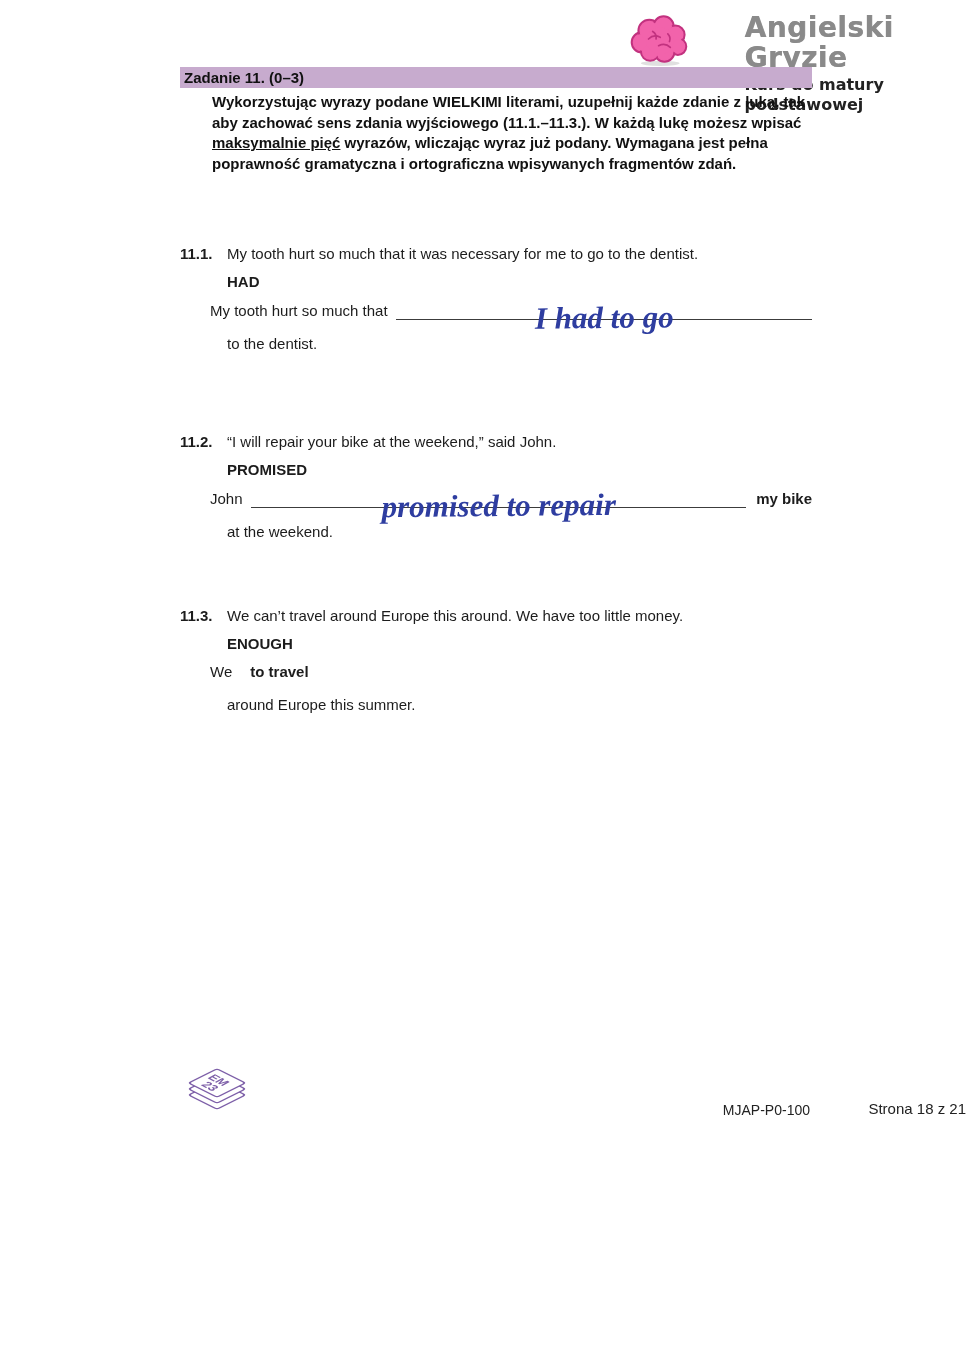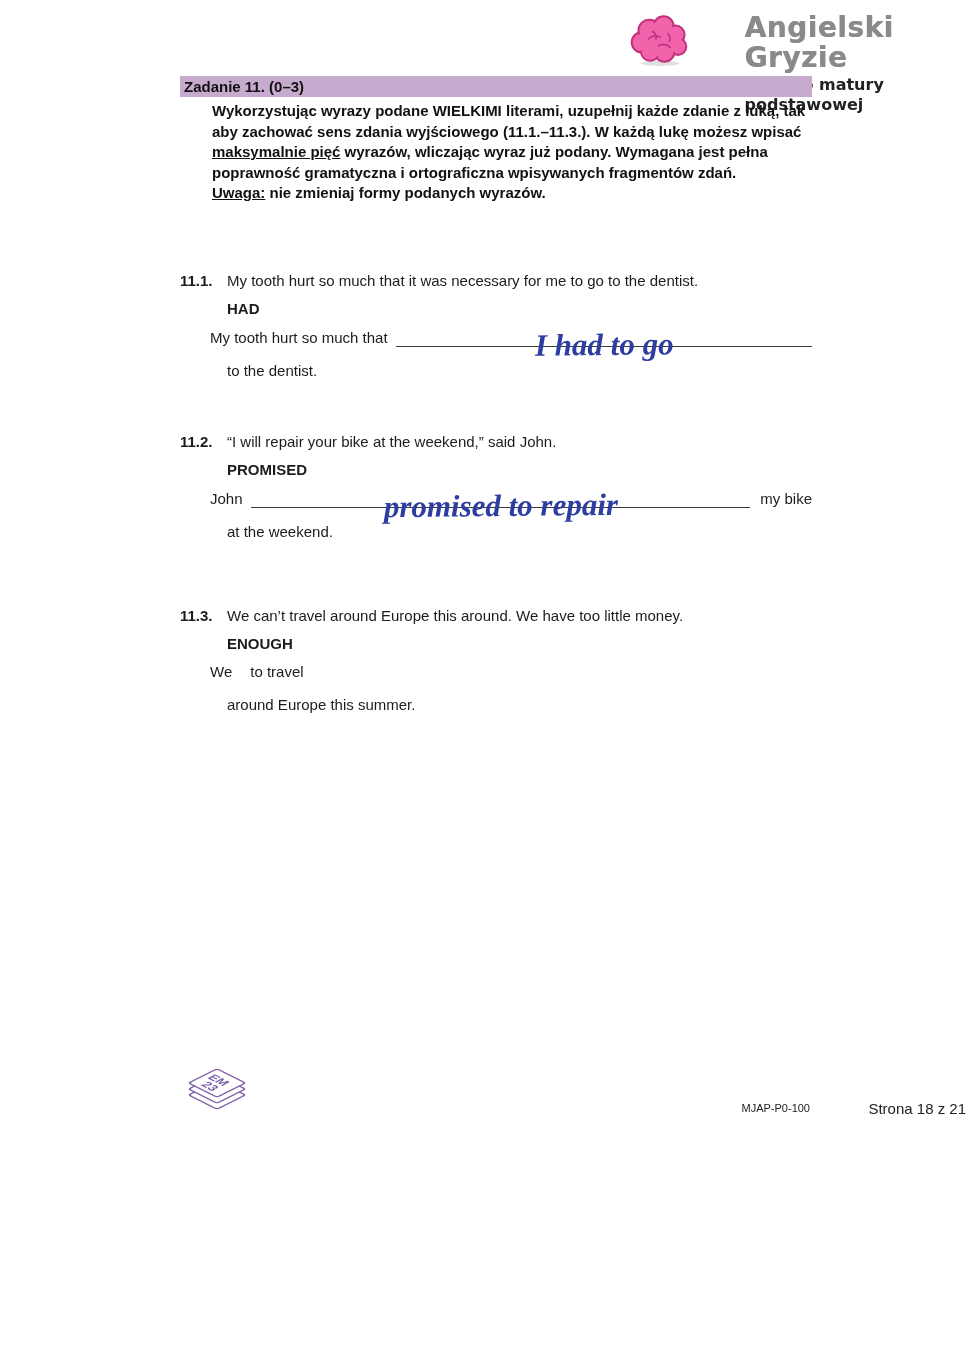--- a/index.html
+++ b/index.html
@@ -24,40 +24,40 @@
     color:#8a8a8a; letter-spacing:0.5px;
     text-shadow:0.4px 0.4px 0 #9a9a9a;
   }
   .logo-subtitle {
     font-family:"DejaVu Sans", sans-serif;
     font-weight:700; font-size:16px; line-height:20px;
     color:#222222; margin-top:2px;
   }
 
   
-  .content { position:absolute; left:180px; top:76px; width:632px; }
+  .content { position:absolute; left:180px; top:67px; width:632px; }
 
   .task-header {
     background:#c7abce;
     font-weight:700; font-size:15px; line-height:19px;
     padding:1px 0 1px 4px;
     color:#111;
   }
   .instructions {
     margin-top:4px;
     font-weight:700; font-size:15px; line-height:20.5px;
     color:#111;
     margin-left:32px;
   }
   .instr-line { white-space:nowrap; }
   .u { text-decoration:underline; }
 
   
   .item { position:absolute; left:180px; width:632px; font-size:15px; line-height:19px; }
-  .item-1 { top:271px; }
+  .item-1 { top:244px; }
   .item-2 { top:432px; }
   .item-3 { top:606px; }
 
   .row-sentence { display:flex; }
   .item-number { width:47px; font-weight:700; flex:0 0 47px; }
   .item-sentence { flex:1; }
   .keyword { margin-left:47px; margin-top:9px; font-weight:700; }
   .gap-row { margin-left:30px; margin-top:9px; display:flex; align-items:flex-end; }
   .gap-prefix { white-space:nowrap; padding-right:8px; }
   .blank {
@@ -65,33 +65,33 @@
     border-bottom:1.5px solid #3c3c3c;
   }
   .answer {
     position:absolute; left:0; right:0; bottom:-8px;
     text-align:center; white-space:nowrap;
     font-family:"Liberation Serif", serif;
     font-style:italic; font-weight:700;
     font-size:31px; color:#2e3da0;
     transform:rotate(-0.6deg);
   }
-  .gap-suffix { white-space:nowrap; padding-left:10px; }
+  .gap-suffix { white-space:nowrap; padding-left:10px;font-weight:bold; }
   .gap-suffix:empty { padding-left:0; }
   .continuation { margin-left:47px; margin-top:14px; }
 
   
   .stamp { position:absolute; left:182px; top:1062px; }
   .page-label {
     position:absolute; left:0; right:0; top:1100px;
     text-align:right; font-size:15px; color:#222;
   }
   .doc-code {
     position:absolute; right:156px; top:1102px;
-    font-size:11px; color:#222;
+    font-size:14px; color:#222;
   }
 </style>
 </head>
 <body>
 
 <div class="page">
 
   <div class="logo">
     <svg width="72" height="68" viewBox="0 0 72 68">
       <ellipse cx="36" cy="63" rx="23" ry="3" fill="#e0e0e0"></ellipse>
@@ -127,21 +127,20 @@
     </div>
   </div>
 
   <div class="content">
     <div class="task-header">Zadanie 11. (0–3)</div>
     <div class="instructions">
       <div class="instr-line">Wykorzystując wyrazy podane WIELKIMI literami, uzupełnij każde zdanie z luką, tak</div>
       <div class="instr-line">aby zachować sens zdania wyjściowego (11.1.–11.3.). W każdą lukę możesz wpisać</div>
       <div class="instr-line"><span class="u">maksymalnie pięć</span><span> wyrazów, wliczając wyraz już podany. Wymagana jest pełna</span></div>
       <div class="instr-line">poprawność gramatyczna i ortograficzna wpisywanych fragmentów zdań.</div>
-      <div class="instr-line"><span class="u">Uwaga:</span><span> nie zmieniaj formy podanych wyrazów.</span></div>
     </div>
   </div>
 
   <section class="item item-1">
     <div class="row-sentence">
       <span class="item-number">11.1.</span>
       <span class="item-sentence">My tooth hurt so much that it was necessary for me to go to the dentist.</span>
     </div>
     <div class="keyword">HAD</div>
     <div class="gap-row">

